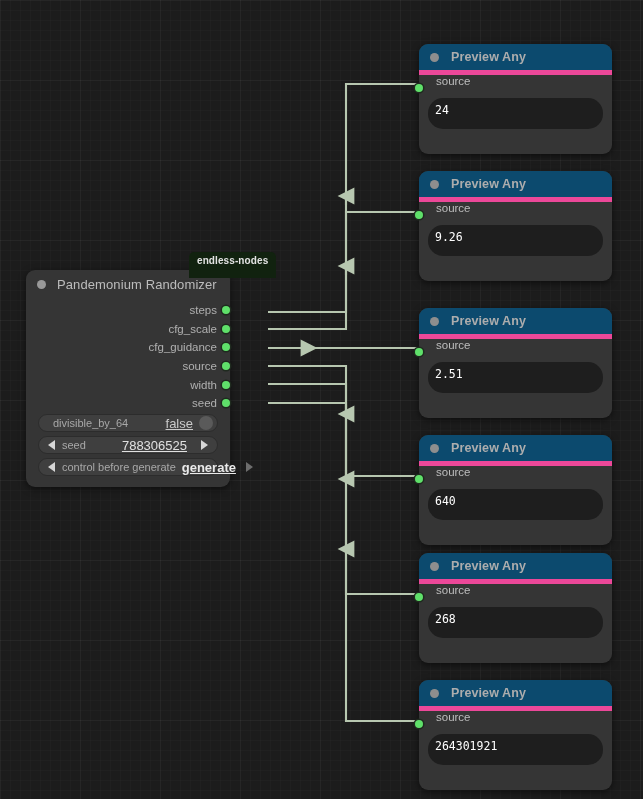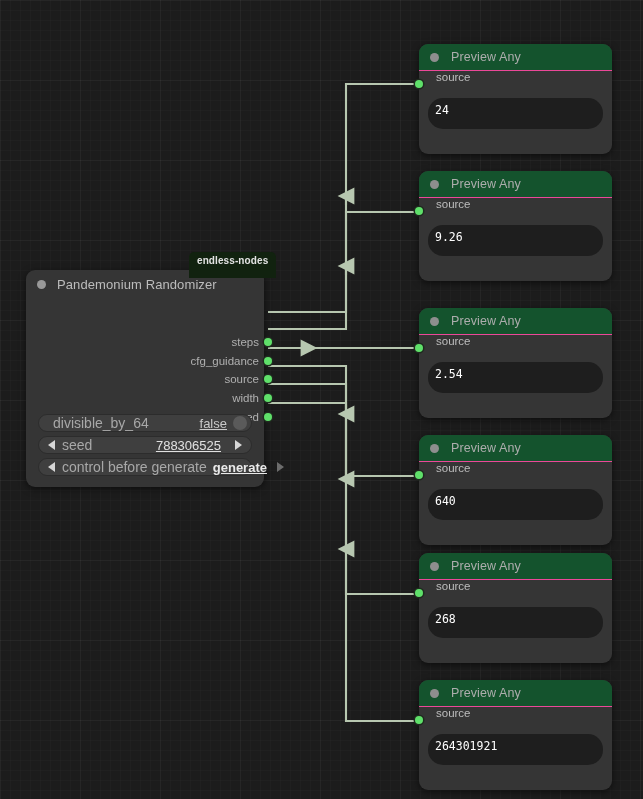--- a/index.html
+++ b/index.html
@@ -39,52 +39,52 @@
     width:9px;height:9px;border-radius:50%;
     background:#999;flex:0 0 auto;
   }
   .node-title{
     margin-left:11px;color:#b9b9b9;font-size:12.5px;letter-spacing:.1px;
     white-space:nowrap;
   }
 
   
   #node-randomizer{
-    left:26px;top:270px;width:238px;height:217px;
+    left:26px;top:270px;width:204px;height:217px;
     background:#353535;
   }
   #node-randomizer .node-header{height:29px;}
   #node-randomizer .node-title{font-size:13px;color:#bcbcbc;}
   .pkg-badge{
     position:absolute;left:189px;top:252px;
     background:#11220f;color:#e3e3e3;
     font-size:10px;font-weight:bold;letter-spacing:.1px;
     padding:3px 8px 12px;border-radius:5px 5px 0 0;
     z-index:3;white-space:nowrap;
   }
-  .outputs{position:absolute;left:12px;top:31px;width:100%;margin-top:32px;}
+  .outputs{position:absolute;left:4px;top:31px;width:100%;}
   .out-row{
     position:relative;height:18.6px;display:flex;align-items:center;
     justify-content:flex-end;padding-right:17px;
   }
   .out-label{color:#b0b0b0;font-size:11.5px;white-space:nowrap;}
   .slot{
     position:absolute;right:4px;top:50%;transform:translateY(-50%);
     width:8px;height:8px;border-radius:50%;
     background:#5fe06a;box-shadow:0 0 0 1.5px #1f2a1f;
   }
 
   .widgets{position:absolute;left:12px;right:12px;top:144px;}
   .widget{
     position:relative;height:18px;margin-bottom:4px;
     background:#3f3f3f;border:1px solid #2c2c2c;border-radius:10px;
     display:flex;align-items:center;box-sizing:border-box;
   }
   .w-name{
-    color:#a8a8a8;font-size:14px;white-space:nowrap;
+    color:#a8a8a8;font-size:11px;white-space:nowrap;
   }
   .w-val{color:#e0e0e0;font-size:13px;white-space:nowrap;text-decoration:underline;}
   .w-val.bold{font-weight:bold;color:#eaeaea;}
   .arrow-l,.arrow-r{
     width:0;height:0;flex:0 0 auto;
   }
   .arrow-l{border-top:5px solid transparent;border-bottom:5px solid transparent;border-right:7px solid #d6d6d6;margin-left:9px;}
   .arrow-r{border-top:5px solid transparent;border-bottom:5px solid transparent;border-left:7px solid #d6d6d6;margin-right:9px;}
   .arrow-r.dim{border-left-color:#6d6d6d;}
   .toggle-knob{
@@ -97,21 +97,21 @@
   #w-divisible{padding:0 2px 0 0;}
   #w-divisible .w-name{margin-left:14px;}
   #w-divisible .w-val{margin-right:6px;color:#c9c9c9;}
   #w-seed .w-name{margin-left:7px;}
   #w-seed .w-val{margin-right:4px;}
   #w-cbg .w-name{margin-left:7px;}
   #w-cbg .w-val{margin-right:10px;}
 
   
   .preview{width:193px;height:110px;background:#353535;}
-  .preview .node-header{height:26px;background:#14532d;border-bottom:1px solid #ec4899;}
+  .preview .node-header{height:26px;background:#0c4a6e;border-bottom:5px solid #ec4899;font-weight:bold;}
   .preview .node-title{color:#adadad;font-size:12.5px;margin-left:12px;}
   .preview .dot-collapse{background:#8e8e8e;}
   .in-row{
     position:relative;height:25px;display:flex;padding-left:13px;
   }
   .in-slot{
     position:absolute;left:-4px;top:50%;transform:translateY(-50%);
     width:8px;height:8px;border-radius:50%;
     background:#5fe06a;box-shadow:0 0 0 1.5px #1f2a1f;
   }
@@ -174,20 +174,24 @@
       <div class="dot-collapse"></div>
       <div class="node-title">Pandemonium Randomizer</div>
     </div>
 
     <div class="outputs">
       <div class="out-row">
         <span class="out-label">steps</span>
         <span class="slot"></span>
       </div>
       <div class="out-row">
+        <span class="out-label">cfg_scale</span>
+        <span class="slot"></span>
+      </div>
+      <div class="out-row">
         <span class="out-label">cfg_guidance</span>
         <span class="slot"></span>
       </div>
       <div class="out-row">
         <span class="out-label">source</span>
         <span class="slot"></span>
       </div>
       <div class="out-row">
         <span class="out-label">width</span>
         <span class="slot"></span>
@@ -252,21 +256,21 @@
 
   <div class="node preview" style="left:419px;top:308px;">
     <div class="node-header">
       <div class="dot-collapse"></div>
       <div class="node-title">Preview Any</div>
     </div>
     <div class="in-row">
       <span class="in-slot"></span>
       <span class="in-label">source</span>
     </div>
-    <div class="textbox">2.54</div>
+    <div class="textbox">2.51</div>
   </div>
 
   <div class="node preview" style="left:419px;top:435px;">
     <div class="node-header">
       <div class="dot-collapse"></div>
       <div class="node-title">Preview Any</div>
     </div>
     <div class="in-row">
       <span class="in-slot"></span>
       <span class="in-label">source</span>

